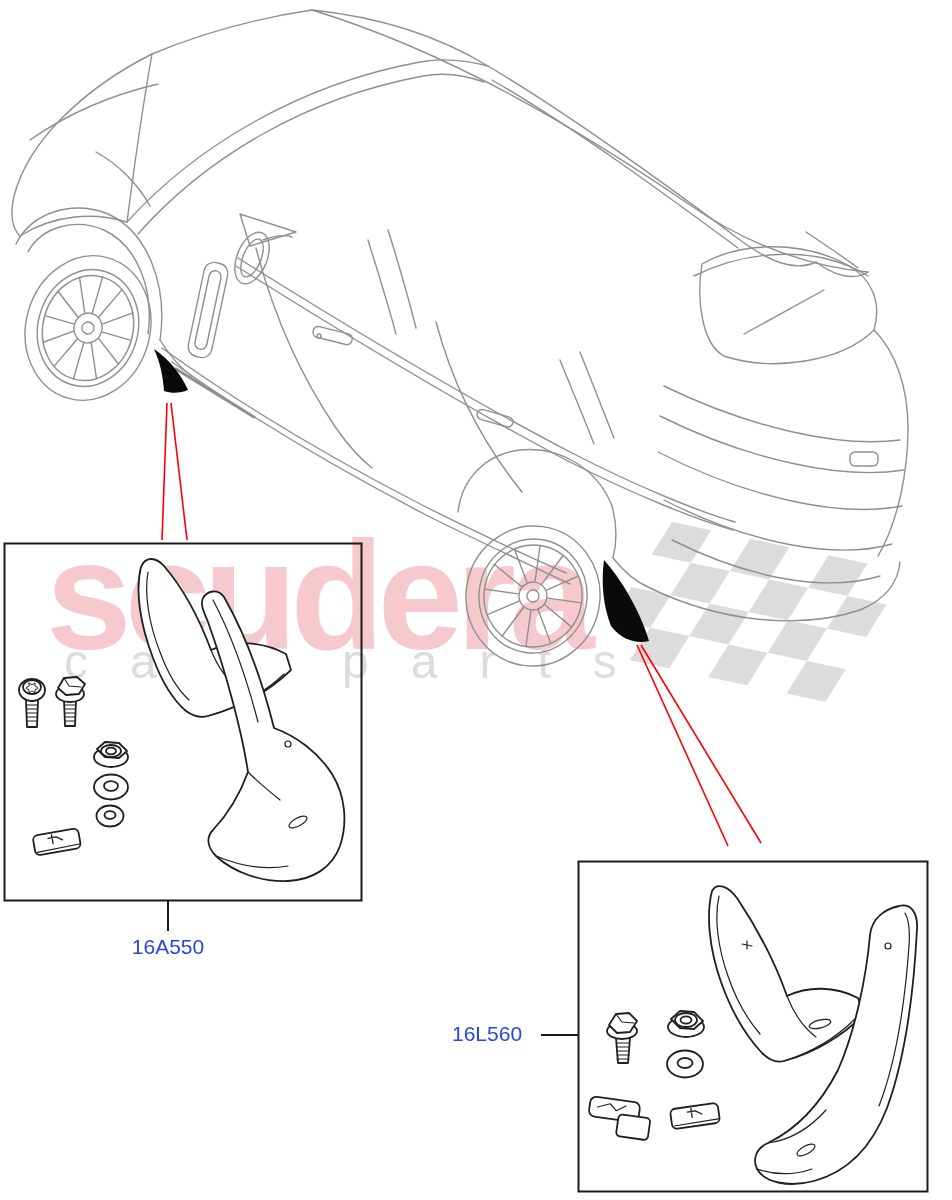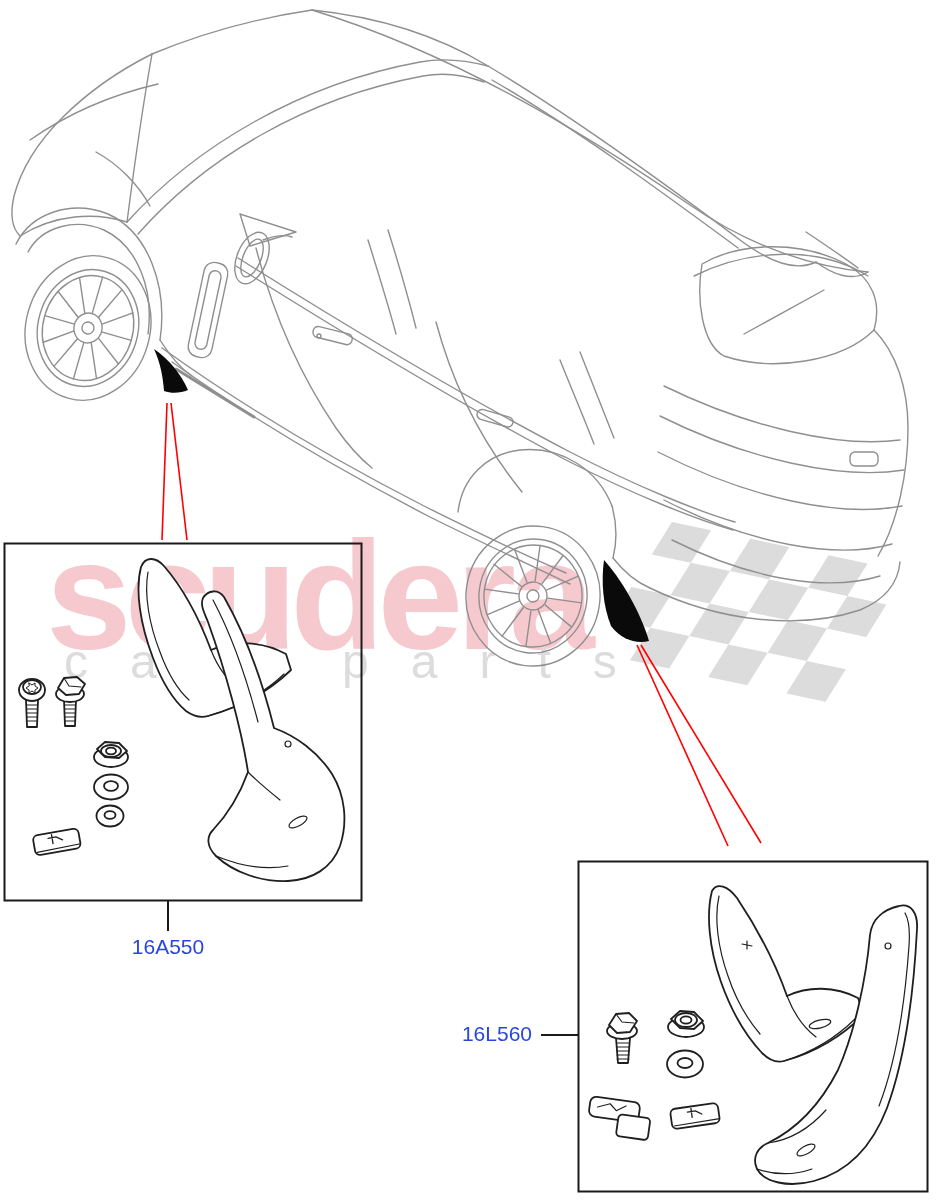--- a/index.html
+++ b/index.html
@@ -19,21 +19,21 @@
     color:#dcdcdc;white-space:nowrap;user-select:none;
   }
   
   #diagram-svg{position:absolute;left:0;top:0;z-index:2;}
   
   .part-label{
     position:absolute;z-index:3;color:#2946df;
     font-size:21px;line-height:22px;white-space:nowrap;cursor:pointer;
   }
   .part-label.l1{left:128px;top:936px;width:80px;text-align:center;}
-  .part-label.l2{left:452px;top:1023px;width:80px;text-align:right;}
+  .part-label.l2{left:452px;top:1023px;width:80px;}
 </style>
 </head>
 <body>
 
 <div id="stage">
 
   <div class="wm-brand">scudera</div>
   <div class="wm-sub">car parts</div>
 
   <svg id="diagram-svg" width="952" height="1200" viewBox="0 0 952 1200">

